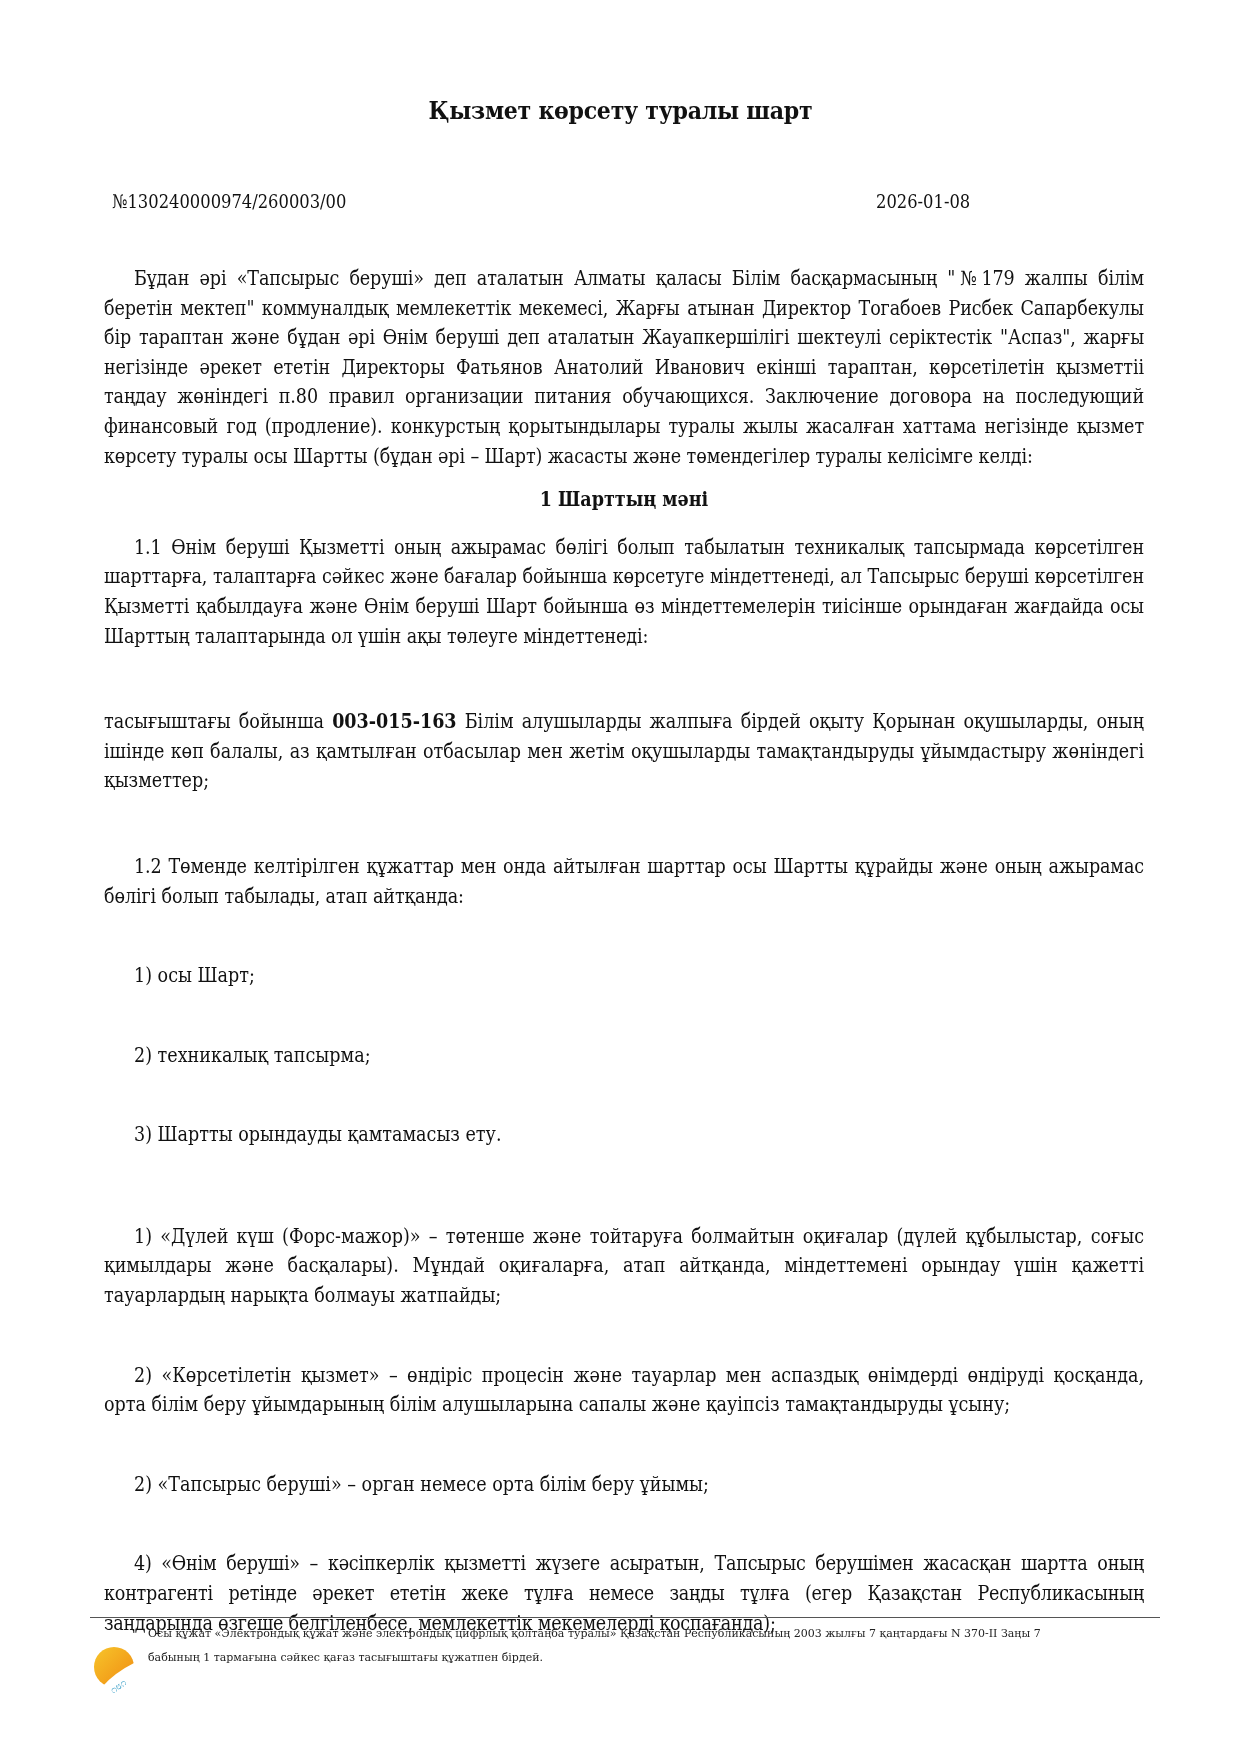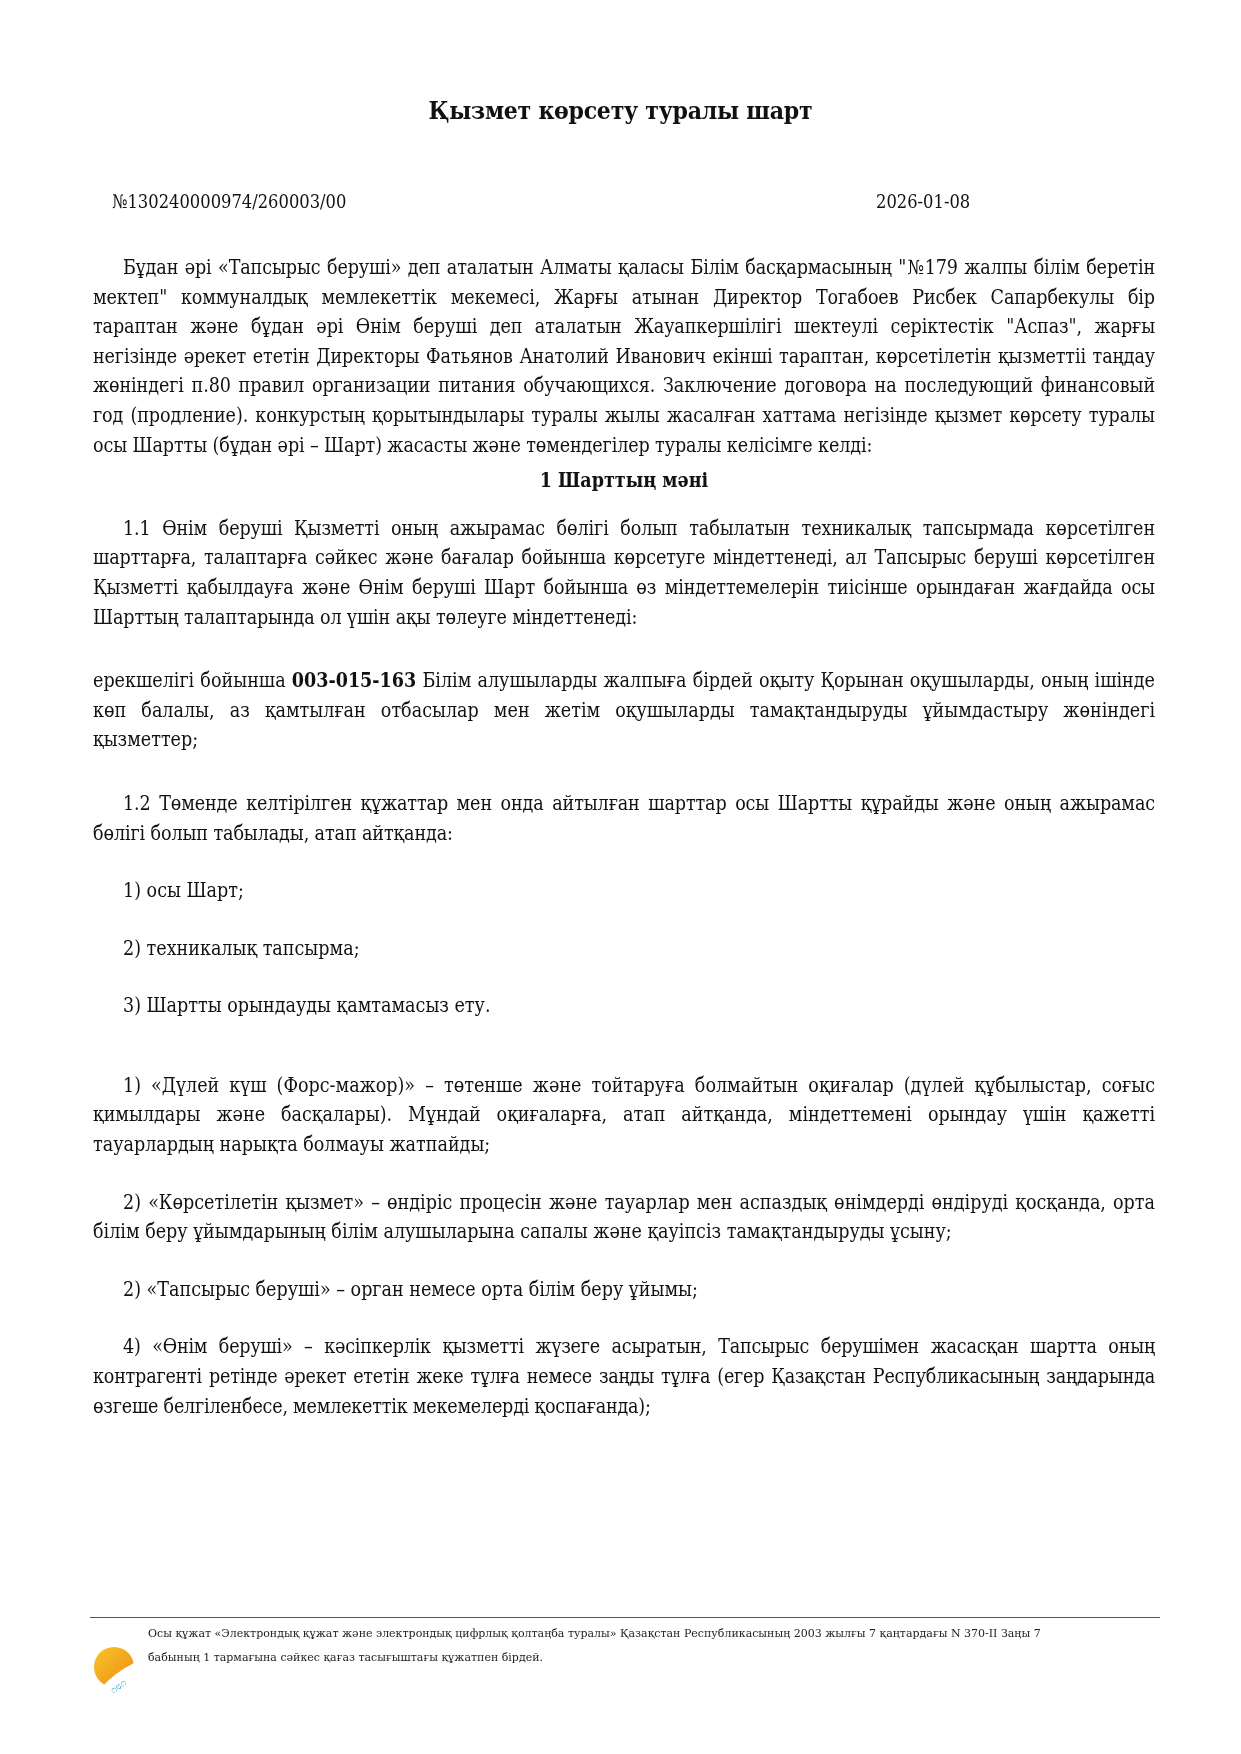--- a/index.html
+++ b/index.html
@@ -11,21 +11,21 @@
       transform: scaleX(0.92);
     }
     .meta-row { position: absolute; top: 190px; left: 0; width: 1241px; font-family: "DejaVu Serif", serif; font-size: 19px; }
     .meta-left { position: absolute; left: 112px; transform: scaleX(0.86); transform-origin: left center; }
     .meta-right { position: absolute; left: 876px; transform: scaleX(0.86); transform-origin: left center; }
     .body {
       position: absolute; left: 90px; width: 1068px; top: 250px;
       font-family: "DejaVu Serif", serif; font-size: 19.5px; line-height: 29.6px;
     }
     .p {
-      margin: 3px; text-align: justify; text-indent: 30px;
+      margin: 14px; text-align: justify; text-indent: 30px;
       font-stretch: condensed;
     }
     .sec-head { text-align: center; font-weight: bold; margin: 6px 0 18px 0; text-indent: 0; }
     .gap { height: 28px; }
     .gap-s { height: 22px; }
     .noindent { text-indent: 0; }
     .bold { font-weight: bold; }
     .item5 {
       position: absolute; left: 90px; width: 1068px; top: 1600px;
       font-family: "DejaVu Sans Mono", monospace; font-size: 19px; text-indent: 30px; text-align: justify;
@@ -53,21 +53,21 @@
   <div class="body">
     <p class="p" style="letter-spacing:-0.1px;">Бұдан әрі «Тапсырыс беруші» деп аталатын Алматы қаласы Білім басқармасының "№179 жалпы білім беретін мектеп" коммуналдық мемлекеттік мекемесі, Жарғы атынан Директор Тогабоев Рисбек Сапарбекулы бір тараптан және бұдан әрі Өнім беруші деп аталатын Жауапкершілігі шектеулі серіктестік "Аспаз", жарғы негізінде әрекет ететін Директоры Фатьянов Анатолий Иванович екінші тараптан, көрсетілетін қызметтіі таңдау жөніндегі п.80 правил организации питания обучающихся. Заключение договора на последующий финансовый год (продление). конкурстың қорытындылары туралы жылы жасалған хаттама негізінде қызмет көрсету туралы осы Шартты (бұдан әрі – Шарт) жасасты және төмендегілер туралы келісімге келді:</p>
 
     <p class="p sec-head">1 Шарттың мәні</p>
 
     <p class="p" style="letter-spacing:-0.1px;">1.1 Өнім беруші Қызметті оның ажырамас бөлігі болып табылатын техникалық тапсырмада көрсетілген шарттарға, талаптарға сәйкес және бағалар бойынша көрсетуге міндеттенеді, ал Тапсырыс беруші көрсетілген Қызметті қабылдауға және Өнім беруші Шарт бойынша өз міндеттемелерін тиісінше орындаған жағдайда осы Шарттың талаптарында ол үшін ақы төлеуге міндеттенеді:</p>
 
     <div class="gap"></div>
 
     <p class="p noindent">
-      <span>ерекшелігі бойынша</span>
+      <span>тасығыштағы бойынша</span>
       <span class="bold">003-015-163</span>
       <span>Білім алушыларды жалпыға бірдей оқыту Қорынан оқушыларды, оның ішінде көп балалы, аз қамтылған отбасылар мен жетім оқушыларды тамақтандыруды ұйымдастыру жөніндегі қызметтер;</span>
     </p>
 
     <div class="gap"></div>
 
     <p class="p" style="letter-spacing:-0.1px;">1.2 Төменде келтірілген құжаттар мен онда айтылған шарттар осы Шартты құрайды және оның ажырамас бөлігі болып табылады, атап айтқанда:</p>
 
     <div class="gap-s"></div>
     <p class="p">1) осы Шарт;</p>

